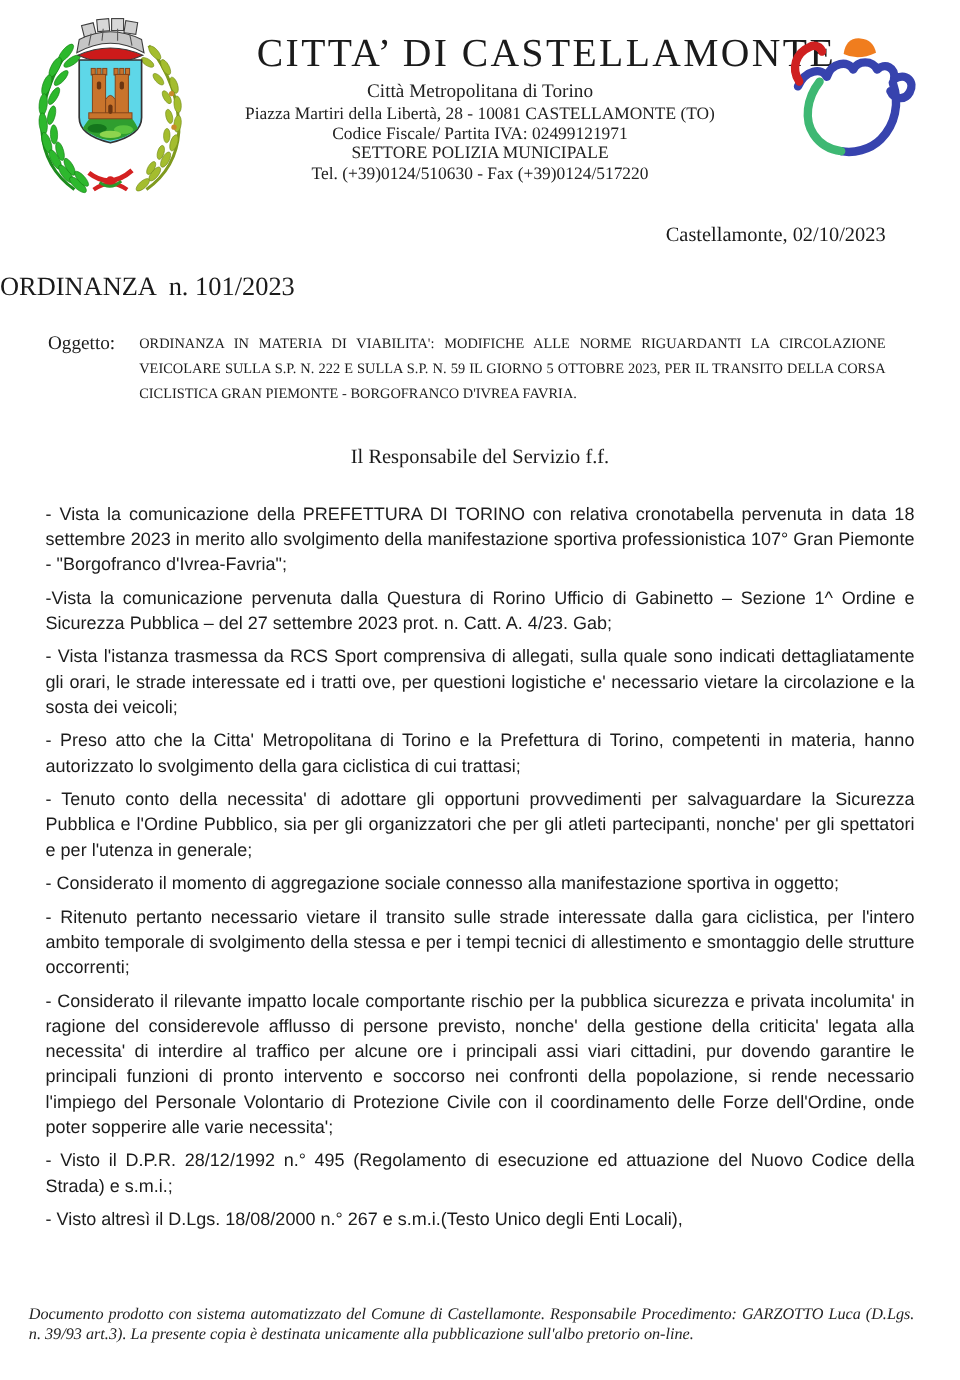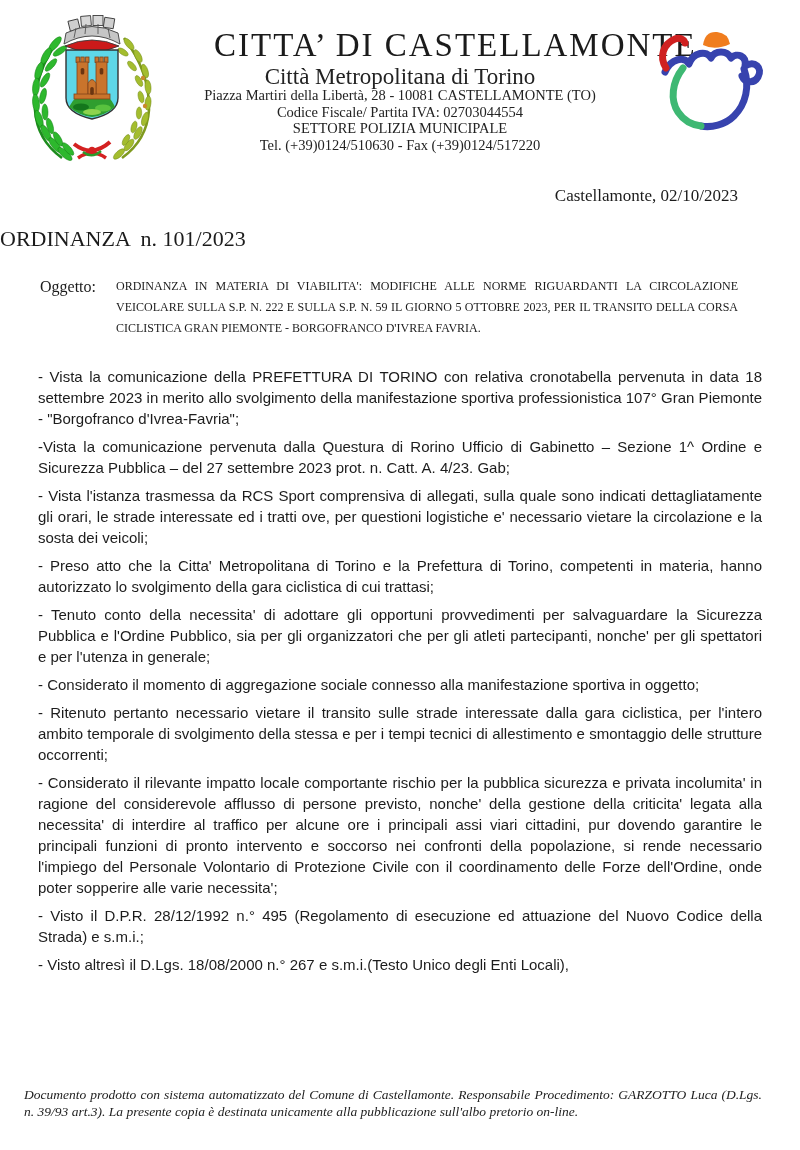--- a/index.html
+++ b/index.html
@@ -11,21 +11,21 @@
   }
   
   .letterhead { position:relative; height:168px; }
   .arms { position:absolute; left:20px; top:10px; width:144px; height:158px; }
   .logo { position:absolute; right:28px; top:24px; width:122px; height:112px; }
   .head-center { position:absolute; left:168px; right:168px; top:28px; text-align:center; }
   .city-title {
     font-size:33px; letter-spacing:2px; color:#1b1b1b; line-height:34px;
     font-family:"Liberation Serif", serif; white-space:nowrap;margin-left:46px;
   }
-  .city-sub { font-size:23px; margin-top:5px; line-height:20px; color:#222; }
+  .city-sub { font-size:16px; margin-top:5px; line-height:20px; color:#222; }
   .head-line { font-size:14.5px; line-height:16.5px; color:#222; }
   
   .date-line { text-align:right; padding-right:62px; font-size:17px; margin-top:18px; color:#1b1b1b; }
   .ord-number { text-align:left; font-size:22px; margin-top:20px; white-space:pre; color:#1b1b1b; }
   .subject { display:flex; margin:24px 62px 0 40px; }
   .subject-label { width:76px; flex:none; font-size:16px; line-height:21px; }
   .subject-text { flex:1; font-size:12px; line-height:21px; text-align:justify; }
   .responsible { text-align:center; font-size:17px; margin-top:32px; color:#1b1b1b; }
   
   .body-text {
@@ -140,21 +140,21 @@
         <rect x="58.7" y="58" width="3.6" height="6.5" rx="1.6"></rect>
         <rect x="77.7" y="58" width="3.6" height="6.5" rx="1.6"></rect>
         <rect x="68.2" y="77" width="3.6" height="8" rx="1.8"></rect>
       </g>
     </svg>
 
     <div class="head-center">
       <div class="city-title">CITTA’ DI CASTELLAMONTE</div>
       <div class="city-sub">Città Metropolitana di Torino</div>
       <div class="head-line">Piazza Martiri della Libertà, 28 - 10081 CASTELLAMONTE (TO)</div>
-      <div class="head-line">Codice Fiscale/ Partita IVA: 02703044554</div>
+      <div class="head-line">Codice Fiscale/ Partita IVA: 02499121971</div>
       <div class="head-line">SETTORE POLIZIA MUNICIPALE</div>
       <div class="head-line">Tel. (+39)0124/510630 - Fax (+39)0124/517220</div>
     </div>
 
     <svg class="logo" viewBox="0 0 120 112" aria-hidden="true">
       <path d="M52,21 Q54,7 66,8 Q77,9 79,20 Q64,27 52,21 Z" fill="#f07d1e"></path>
       <g fill="none" stroke-linecap="round" stroke-linejoin="round">
         <path d="M14,48 C20,34 34,32 38,40 C42,28 56,26 60,34 C64,26 76,26 80,34 C86,28 96,32 94,42 C104,36 112,44 107,53 C103,60 94,59 91,52" stroke="#3743ae" stroke-width="7"></path>
         <path d="M93,45 C99,62 95,80 83,92 C74,101 60,104 50,102" stroke="#3743ae" stroke-width="7"></path>
         <path d="M32,44 C21,58 19,76 27,88 C33,97 42,101 50,102" stroke="#3eb873" stroke-width="7"></path>
@@ -165,20 +165,21 @@
 
   <div class="date-line">Castellamonte, 02/10/2023</div>
 
   <div class="ord-number">ORDINANZA  n. 101/2023</div>
 
   <div class="subject">
     <div class="subject-label">Oggetto:</div>
     <div class="subject-text">ORDINANZA IN MATERIA DI VIABILITA': MODIFICHE ALLE NORME RIGUARDANTI LA CIRCOLAZIONE VEICOLARE SULLA S.P. N. 222 E SULLA S.P. N. 59 IL GIORNO 5 OTTOBRE 2023, PER IL TRANSITO DELLA CORSA CICLISTICA GRAN PIEMONTE - BORGOFRANCO D'IVREA FAVRIA.</div>
   </div>
 
+  <div class="responsible">Il Responsabile del Servizio f.f.</div>
 
   <div class="body-text">
     <p>- Vista la comunicazione della PREFETTURA DI TORINO con relativa cronotabella pervenuta in data 18 settembre 2023 in merito allo svolgimento della manifestazione sportiva professionistica 107° Gran Piemonte - "Borgofranco d'Ivrea-Favria";</p>
     <p>-Vista la comunicazione pervenuta dalla Questura di Rorino Ufficio di Gabinetto – Sezione 1^ Ordine e Sicurezza Pubblica – del 27 settembre 2023 prot. n. Catt. A. 4/23. Gab;</p>
     <p>- Vista l'istanza trasmessa da RCS Sport comprensiva di allegati, sulla quale sono indicati dettagliatamente gli orari, le strade interessate ed i tratti ove, per questioni logistiche e' necessario vietare la circolazione e la sosta dei veicoli;</p>
     <p>- Preso atto che la Citta' Metropolitana di Torino e la Prefettura di Torino, competenti in materia, hanno autorizzato lo svolgimento della gara ciclistica di cui trattasi;</p>
     <p>- Tenuto conto della necessita' di adottare gli opportuni provvedimenti per salvaguardare la Sicurezza Pubblica e l'Ordine Pubblico, sia per gli organizzatori che per gli atleti partecipanti, nonche' per gli spettatori e per l'utenza in generale;</p>
     <p>- Considerato il momento di aggregazione sociale connesso alla manifestazione sportiva in oggetto;</p>
     <p>- Ritenuto pertanto necessario vietare il transito sulle strade interessate dalla gara ciclistica, per l'intero ambito temporale di svolgimento della stessa e per i tempi tecnici di allestimento e smontaggio delle strutture occorrenti;</p>
     <p>- Considerato il rilevante impatto locale comportante rischio per la pubblica sicurezza e privata incolumita' in ragione del considerevole afflusso di persone previsto, nonche' della gestione della criticita' legata alla necessita' di interdire al traffico per alcune ore i principali assi viari cittadini, pur dovendo garantire le principali funzioni di pronto intervento e soccorso nei confronti della popolazione, si rende necessario l'impiego del Personale Volontario di Protezione Civile con il coordinamento delle Forze dell'Ordine, onde poter sopperire alle varie necessita';</p>

